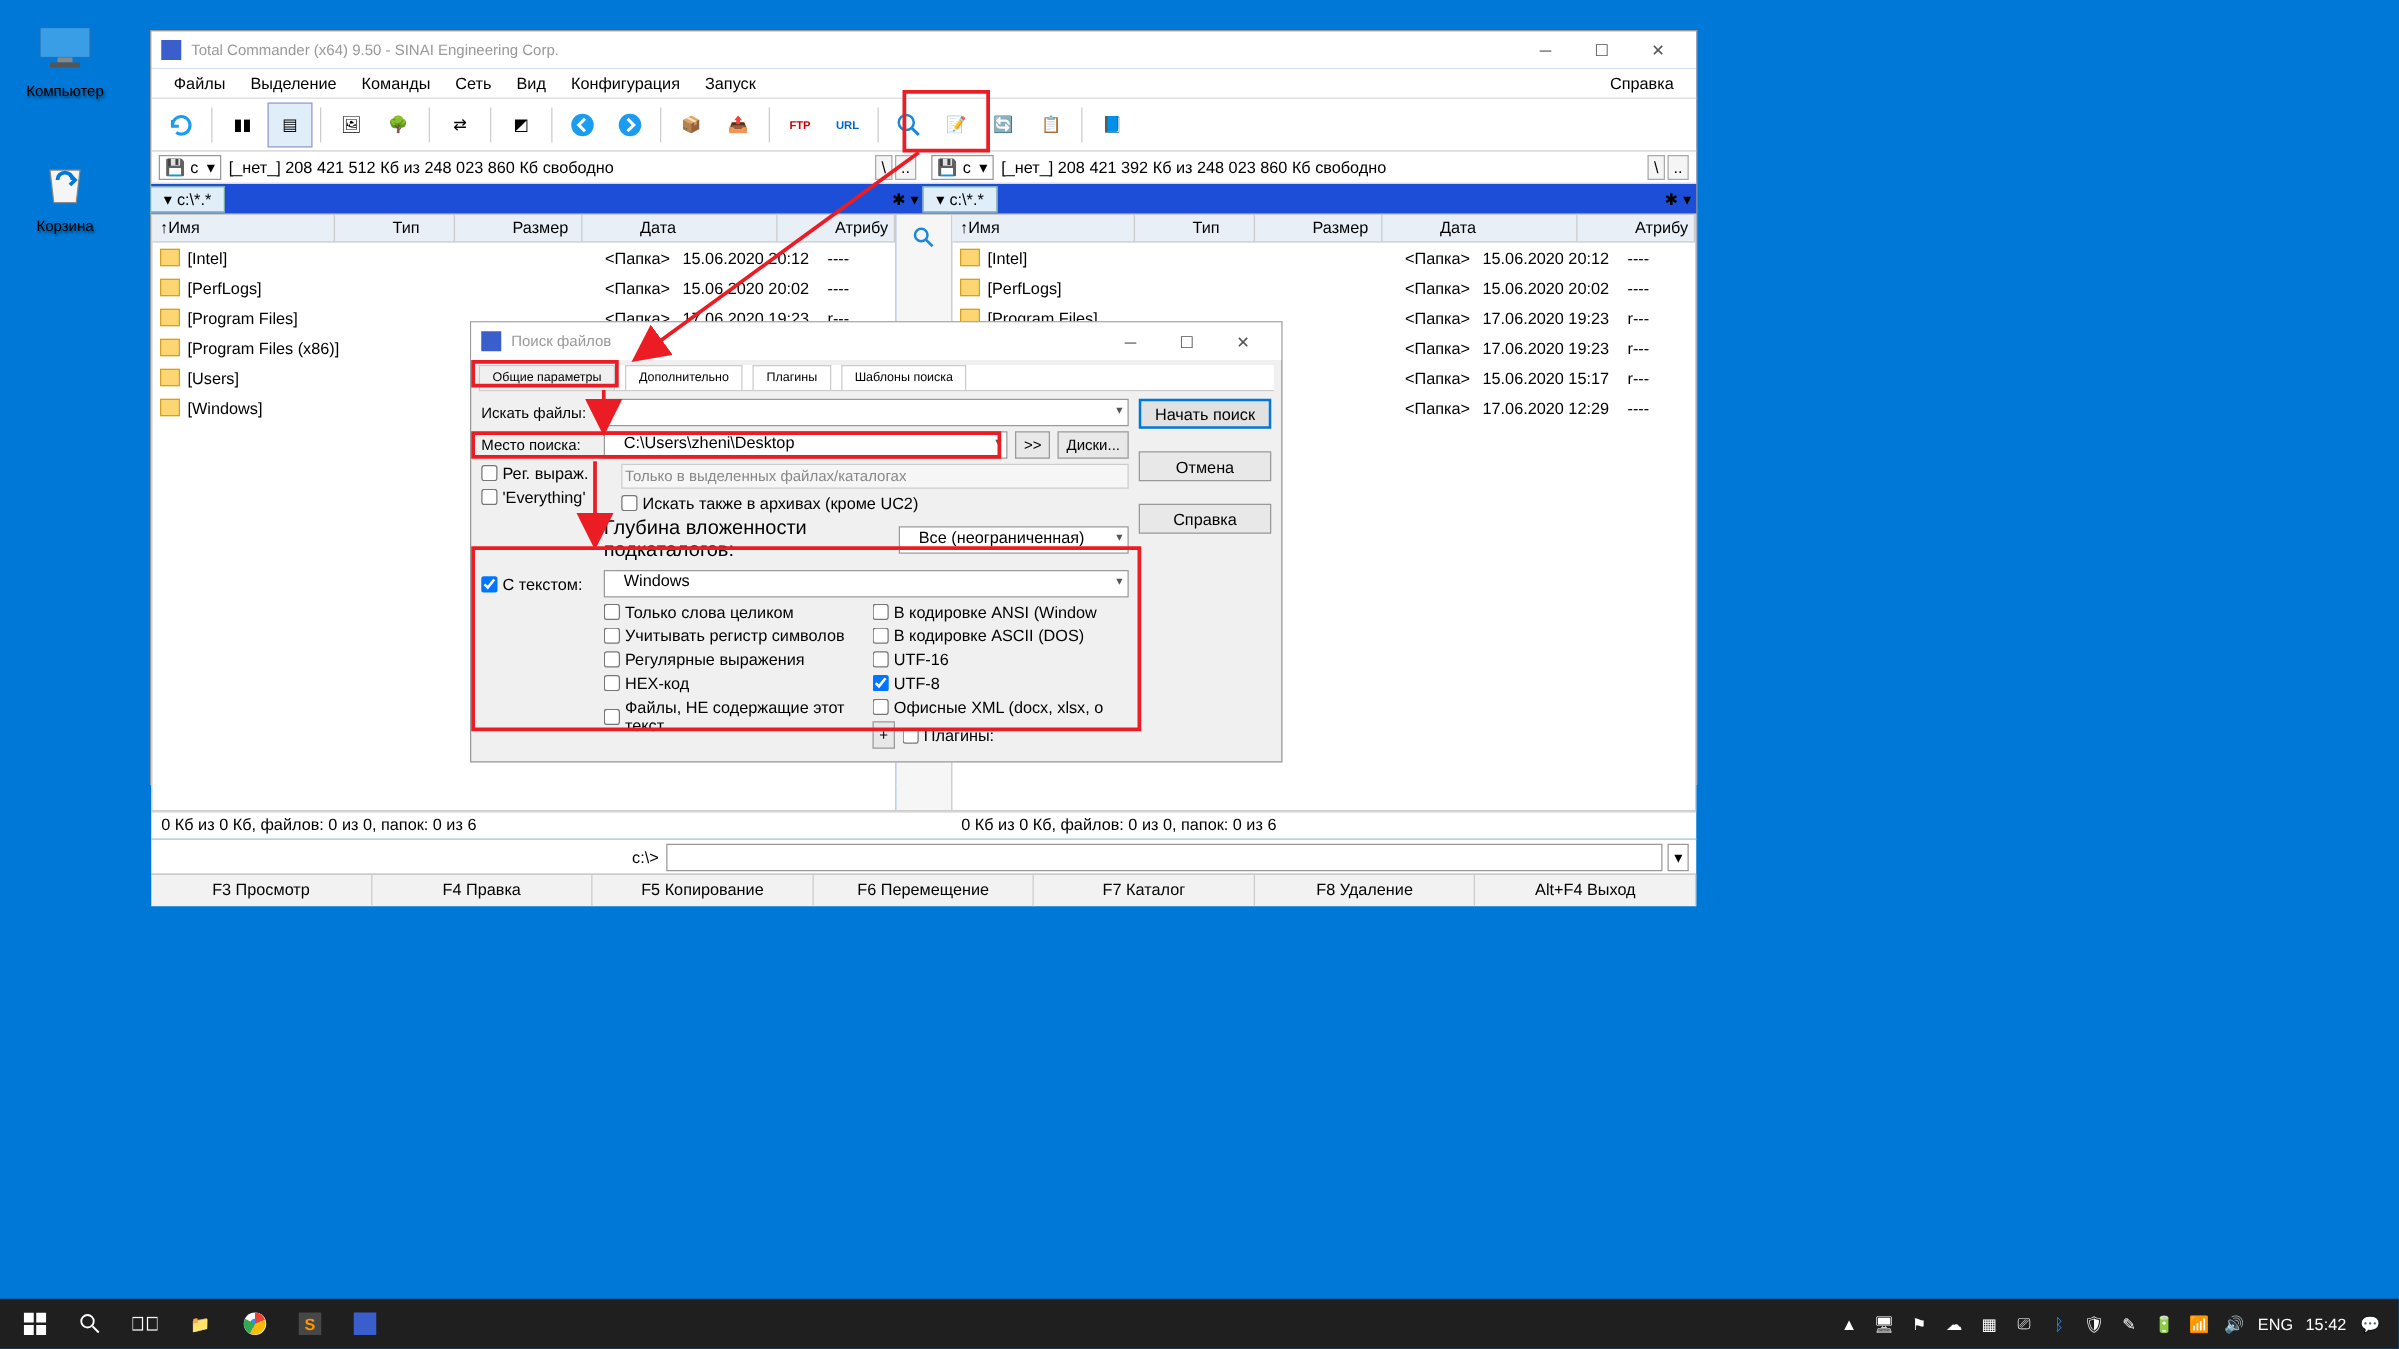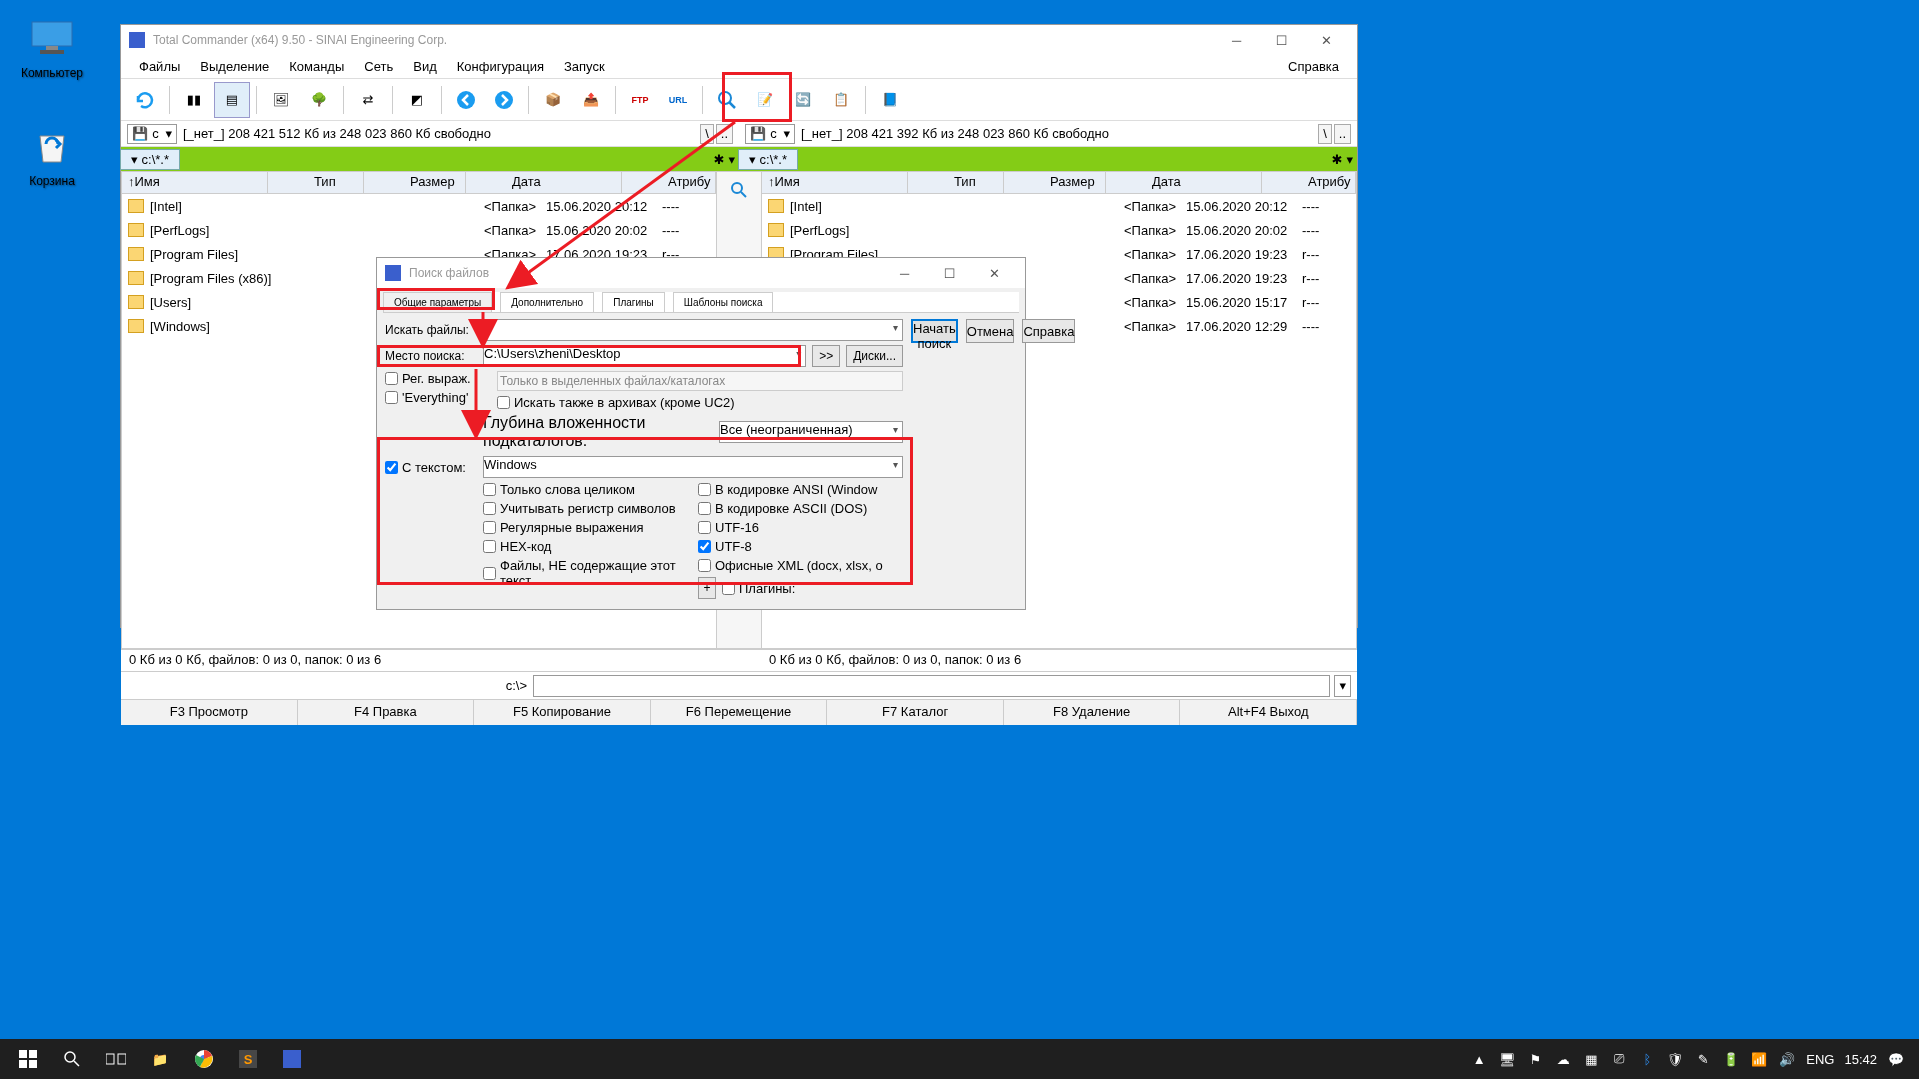--- a/index.html
+++ b/index.html
@@ -2,21 +2,21 @@
 <html><head>
 <meta charset="utf-8">
 <style>
 * { margin: 0; padding: 0; box-sizing: border-box; font-family: 'Segoe UI', Tahoma, sans-serif; font-size: 13px; }
 body { background: #0078d7; width: 1919px; height: 1079px; position: relative; overflow: hidden; }
 
 .desktop-icon { position: absolute; text-align: center; color: #000000; width: 80px; text-shadow: 1px 1px 2px rgba(0,0,0,0.5); }
 .desktop-icon .icon-img { width: 48px; height: 48px; margin: 0 auto 4px; display: flex; align-items: center; justify-content: center; }
 .desktop-icon span { font-size: 12px; display: block; }
 
-.tc-window { position: absolute; left: 120px; top: 24px; width: 1238px; height: 604px; background: #84cc16; border: 1px solid #999; }
+.tc-window { position: absolute; left: 120px; top: 24px; width: 1238px; height: 604px; background: #1d4ed8; border: 1px solid #999; }
 .titlebar { height: 30px; background: #fff; display: flex; align-items: center; padding: 0 8px; color: #999; }
 .titlebar .icon { width: 16px; height: 16px; margin-right: 8px; background: #3a5fcd; }
 .titlebar .title { flex: 1; font-size: 12px; }
 .titlebar .win-btn { width: 45px; height: 30px; display: flex; align-items: center; justify-content: center; color: #555; }
 
 .menubar { height: 24px; background: #fff; display: flex; align-items: center; padding: 0 8px; border-bottom: 1px solid #ddd; }
 .menubar .mitem { padding: 0 10px; font-size: 13px; }
 .menubar .spacer { flex:1; }
 
 .toolbar { height: 42px; background: #fff; display: flex; align-items: center; padding: 0 6px; border-bottom: 1px solid #ddd; gap:2px; }
@@ -59,27 +59,27 @@
 .fkeys { height:26px; display:flex; background:#f2f2f2; border-top:1px solid #ccc; }
 .fkeys .fk { flex:1; text-align:center; border-right:1px solid #ccc; padding:4px 0; font-size:13px; }
 
 
 .search-dlg { position:absolute; left:376px; top:257px; width:650px; background:#f0f0f0; border:1px solid #999; z-index:100; }
 .search-dlg .titlebar { color:#999; }
 .dlg-tabs { display:flex; background:#fff; border-bottom:1px solid #ccc; margin:4px 6px 0; }
 .dlg-tabs .dtab { padding:4px 10px; border:1px solid #ccc; border-bottom:none; margin-right:8px; font-size:10px; }
 .dlg-body { padding: 6px 8px; display:flex; gap:8px; }
 .dlg-left { flex:1; }
-.dlg-right { width:106px; display:flex; gap:8px; }
+.dlg-right { width:106px; display:flex; flex-direction:column; gap:18px; }
 .dlg-right button { height:24px; border:1px solid #999; background:#e8e8e8; font-size:13px; }
 .dlg-right button.primary { border:2px solid #0078d7; background:#e1e1e1; }
 
 .frow2 { display:flex; align-items:center; gap:6px; margin-bottom:4px; }
 .frow2 label { width:92px; font-size:12px; }
-.frow2 input[type=text], .frow2 select, .combo { flex:1; border:1px solid #999; height:22px; padding:0 0; background:#fff; font-size:12px; position:relative;}
+.frow2 input[type=text], .frow2 select, .combo { flex:1; border:1px solid #999; height:22px; padding:0 15px; background:#fff; font-size:12px; position:relative;}
 .combo::after { content:'▾'; position:absolute; right:4px; top:2px; color:#555; font-size:10px;}
 .smallbtn { border:1px solid #999; background:#e8e8e8; padding:2px 6px; font-size:12px; height:22px;}
 
 .chk { display:flex; align-items:center; gap:4px; font-size:12px; margin-bottom:4px;}
 .chk input { width:13px; height:13px; }
 
 .text-search-block { margin-top:6px; }
 .opts2col { display:flex; gap:10px; margin-left:98px; margin-top:4px;}
 .opts2col .ocol { flex:1; }
 

